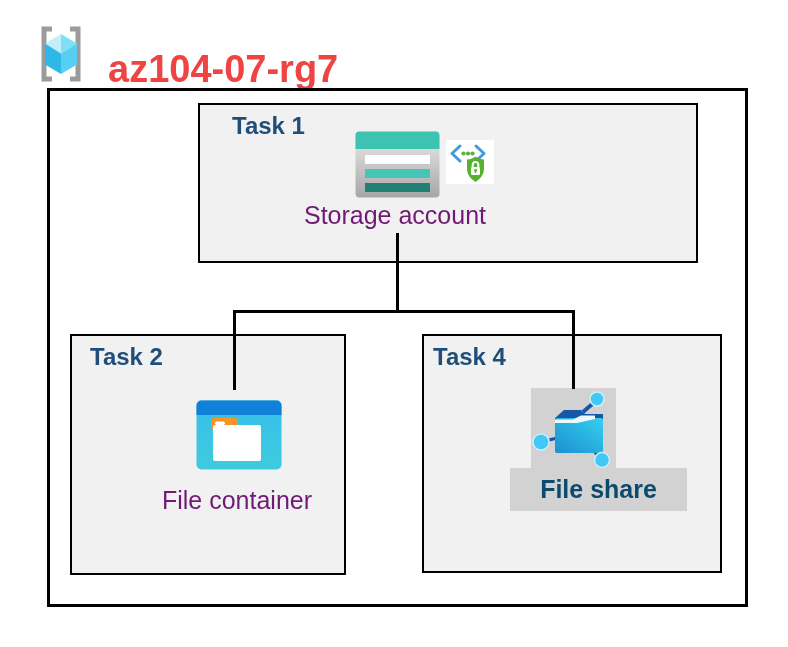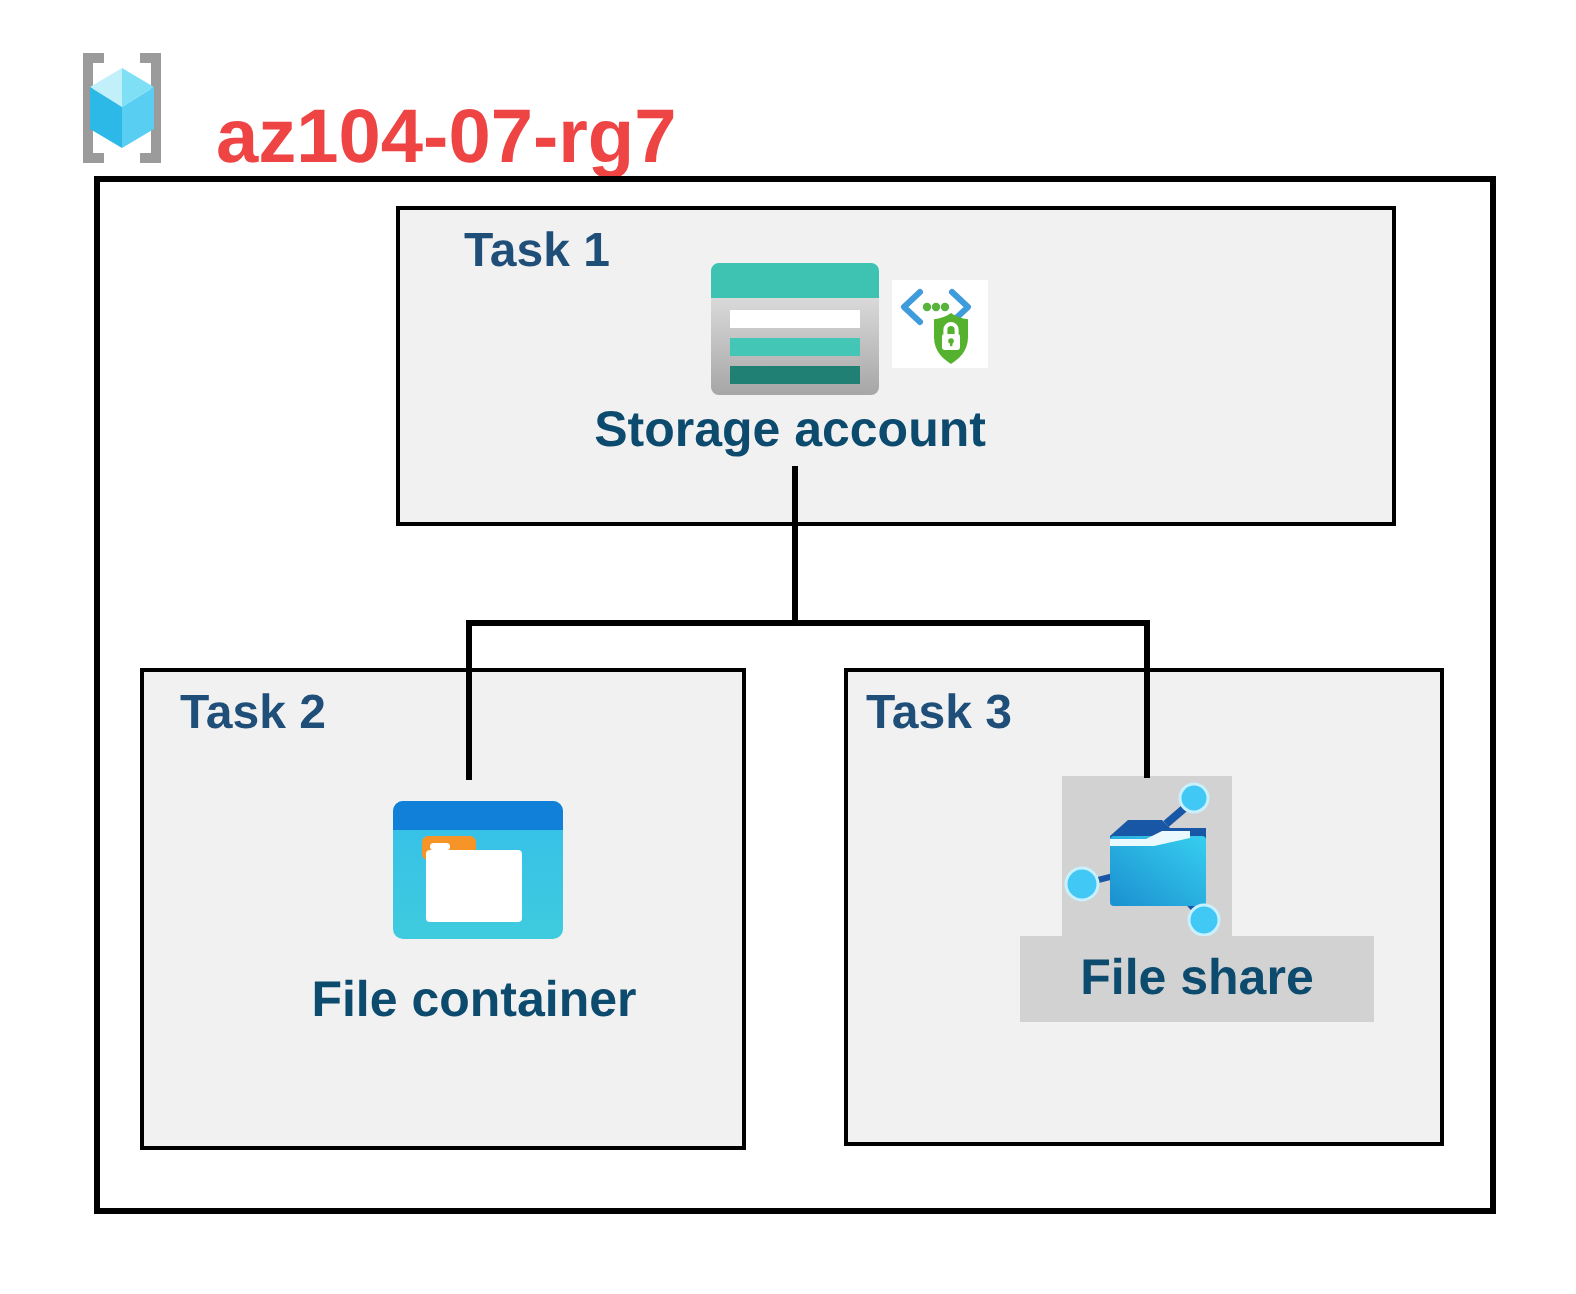--- a/index.html
+++ b/index.html
@@ -26,35 +26,35 @@
     left: 47px; top: 88px;
     width: 701px; height: 519px;
     border: 3px solid #000000;
     background: #ffffff;
   }
   .task-box {
     background: #F1F1F1;
     border: 2px solid #000000;
   }
   .task-box.t1 { left: 198px; top: 103px; width: 500px; height: 160px; }
-  .task-box.t2 { left: 70px;  top: 334px; width: 303px; height: 241px; }
+  .task-box.t2 { left: 70px;  top: 334px; width: 276px; height: 241px; }
   .task-box.t3 { left: 422px; top: 334px; width: 300px; height: 239px; }
 
   .task-label {
     position: absolute;
     font-size: 24px; font-weight: 700; color: #1F4E79;
     white-space: nowrap;
   }
   .t1 .task-label { left: 32px; top: 7px; }
   .t2 .task-label { left: 18px; top: 7px; }
   .t3 .task-label { left: 9px;  top: 7px; }
 
   .item-label {
     position: absolute;
-    font-size: 25px; font-weight: 700; color: #0c4a6e;
+    font-size: 25px; font-weight: 400; color: #701a75;
     text-align: center; white-space: nowrap;
   }
   .t1 .item-label { left: 40px;  top: 96px;  width: 310px; }
   .t2 .item-label { left: 15px;  top: 150px; width: 300px; }
 
   .connector { position: absolute; background: #000000; }
   .conn-v1 { left: 396px; top: 233px; width: 3px; height: 80px; }
   .conn-h1 { left: 233px; top: 310px; width: 342px; height: 3px; }
   .conn-v2 { left: 233px; top: 310px; width: 3px; height: 80px; }
   .conn-v3 { left: 572px; top: 310px; width: 3px; height: 79px; }
@@ -147,21 +147,21 @@
       <path d="M0.5,15 V5.5 a5,5 0 0 1 5,-5 h75 a5,5 0 0 1 5,5 V15 z" fill="#1080D8"></path>
       <rect x="15" y="18" width="27" height="12" rx="3" fill="#F79428"></rect>
       <rect x="19" y="21.5" width="10" height="3.6" rx="1.8" fill="#ffffff"></rect>
       <rect x="17" y="25" width="48" height="36" rx="2" fill="#ffffff"></rect>
     </svg>
 
     <div class="item-label">File container</div>
   </div>
 
   <div class="abs task-box t3">
-    <div class="task-label">Task 3</div>
+    <div class="task-label">Task 4</div>
 
     <div class="fs-icon-bg">
       <svg viewBox="0 0 85 80">
         <defs>
           <linearGradient id="fs-folder" x1="0" y1="1" x2="1" y2="0">
             <stop offset="0" stop-color="#1B8FD0"></stop>
             <stop offset="1" stop-color="#36CFEF"></stop>
           </linearGradient>
         </defs>
         <line x1="52" y1="24" x2="66" y2="12" stroke="#1757A6" stroke-width="4"></line>

